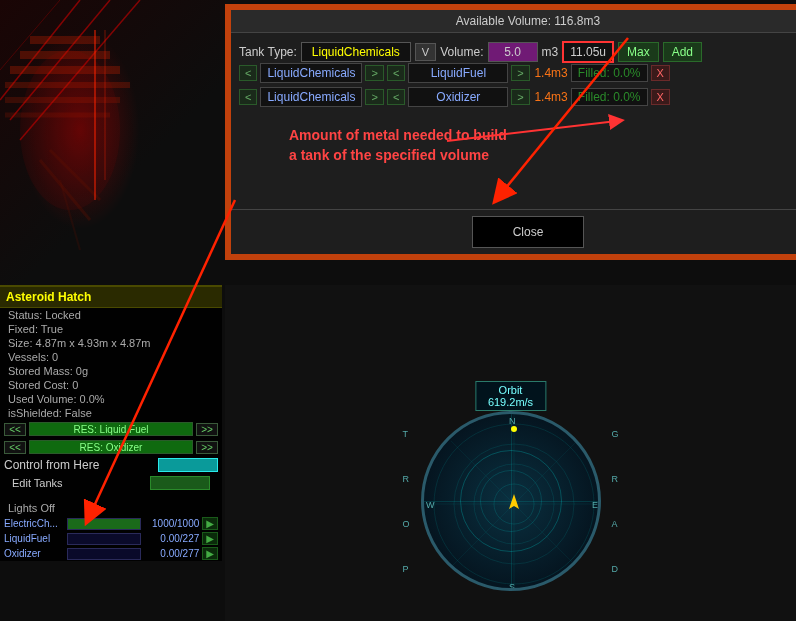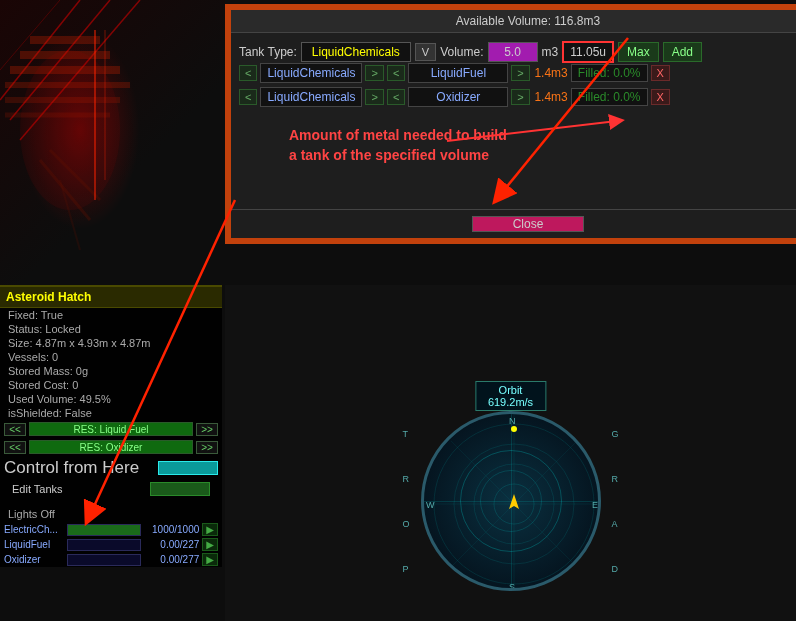--- a/index.html
+++ b/index.html
@@ -149,21 +149,21 @@
     }
     .btn-v {
       background: #333;
       border: 1px solid #555;
       color: #ccc;
       padding: 2px 6px;
       cursor: pointer;
       font-size: 11px;
     }
     .volume-input {
-      background: #a21caf;
+      background: #701a75;
       border: 1px solid #555;
       color: #ccc;
       padding: 2px 4px;
       width: 50px;
       font-size: 12px;
       text-align: center;
     }
     .metal-box {
       background: #111;
       border: 2px solid #ff3333;
@@ -263,24 +263,24 @@
       pointer-events: none;
     }
 
     
     .dialog-footer {
       border-top: 1px solid #444;
       padding: 6px;
       text-align: center;
     }
     .btn-close {
-      background: #be185d;
+      background: #000000;
       border: 1px solid #555;
       color: #ccc;
-      padding: 0 40px;
+      padding: 8px 40px;
       cursor: pointer;
       font-size: 12px;
       text-align: right;
     }
 
     
     .left-panel {
       position: absolute;
       top: 285px;
       left: 0;
@@ -350,21 +350,21 @@
 
     
     .ctrl-row {
       display: flex;
       align-items: center;
       padding: 2px 4px;
       gap: 3px;
     }
     .ctrl-label {
       color: #ccc;
-      font-size: 17px;
+      font-size: 12px;
       flex: 1;
     }
     .edit-tanks-row {
       display: flex;
       align-items: center;
       padding: 2px 12px;
       gap: 3px;
     }
     .edit-tanks-label {
       color: #ccc;
@@ -583,39 +583,39 @@
 
   <line x1="628" y1="38" x2="500" y2="195" stroke="#ff2200" stroke-width="2.5" marker-end="url(#redarrow)"></line>
 
   <line x1="235" y1="200" x2="90" y2="515" stroke="#ff2200" stroke-width="2.5" marker-end="url(#redarrow)"></line>
 </svg>
 
 <div class="left-panel">
   <div class="panel-title">Asteroid Hatch</div>
 
   <div class="panel-row">
+    <span>Status: Locked</span>
+  </div>
+  <div class="panel-row">
     <span>Fixed: True</span>
   </div>
   <div class="panel-row">
-    <span>Status: Locked</span>
-  </div>
-  <div class="panel-row">
     <span>Size: 4.87m x 4.93m x 4.87m</span>
   </div>
   <div class="panel-row">
     <span>Vessels: 0</span>
   </div>
   <div class="panel-row">
     <span>Stored Mass: 0g</span>
   </div>
   <div class="panel-row">
     <span>Stored Cost: 0</span>
   </div>
   <div class="panel-row">
-    <span>Used Volume: 49.5%</span>
+    <span>Used Volume: 0.0%</span>
   </div>
   <div class="panel-row">
     <span>isShielded: False</span>
   </div>
 
   <div class="res-bar-row">
     <button class="btn-res-arrow">&lt;&lt;</button>
     <div class="res-bar-bg">
       <div class="res-bar-fill" style="width:100%;"></div>
       <div class="res-bar-label">RES: Liquid Fuel</div>

